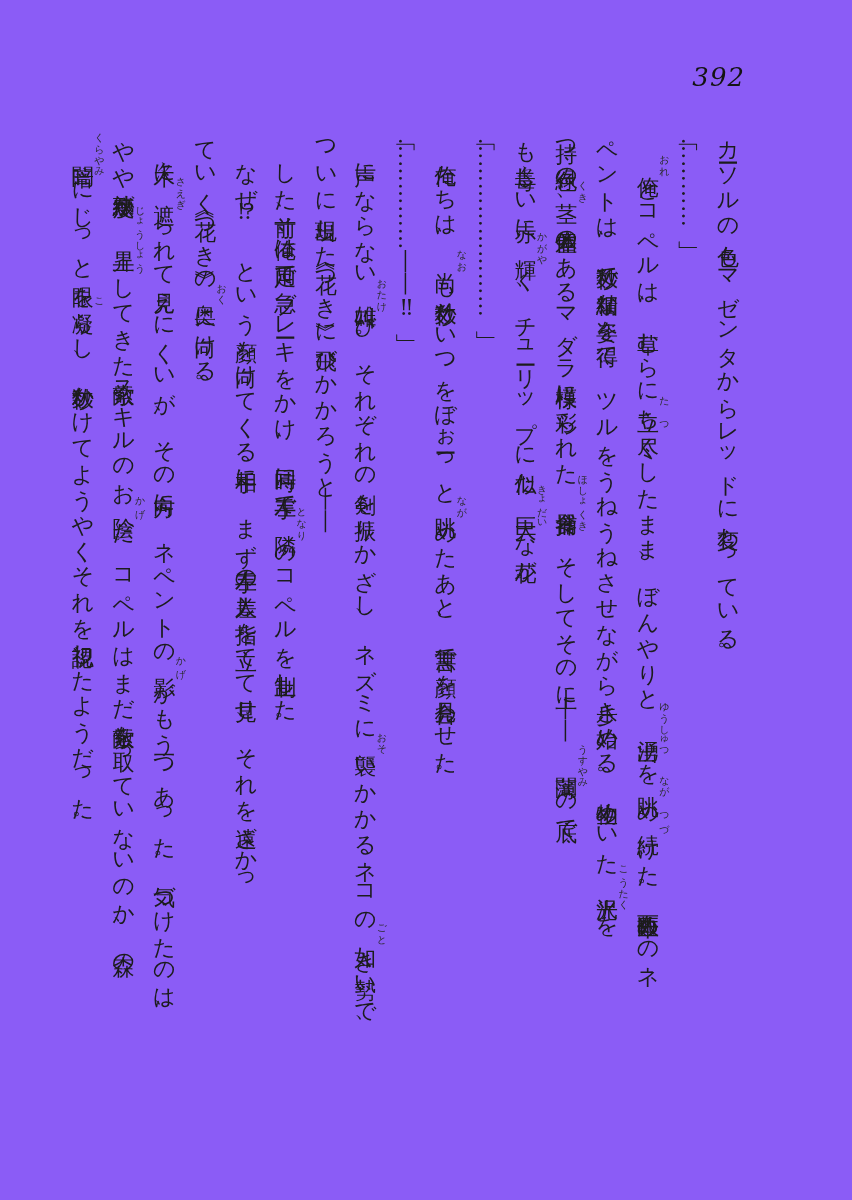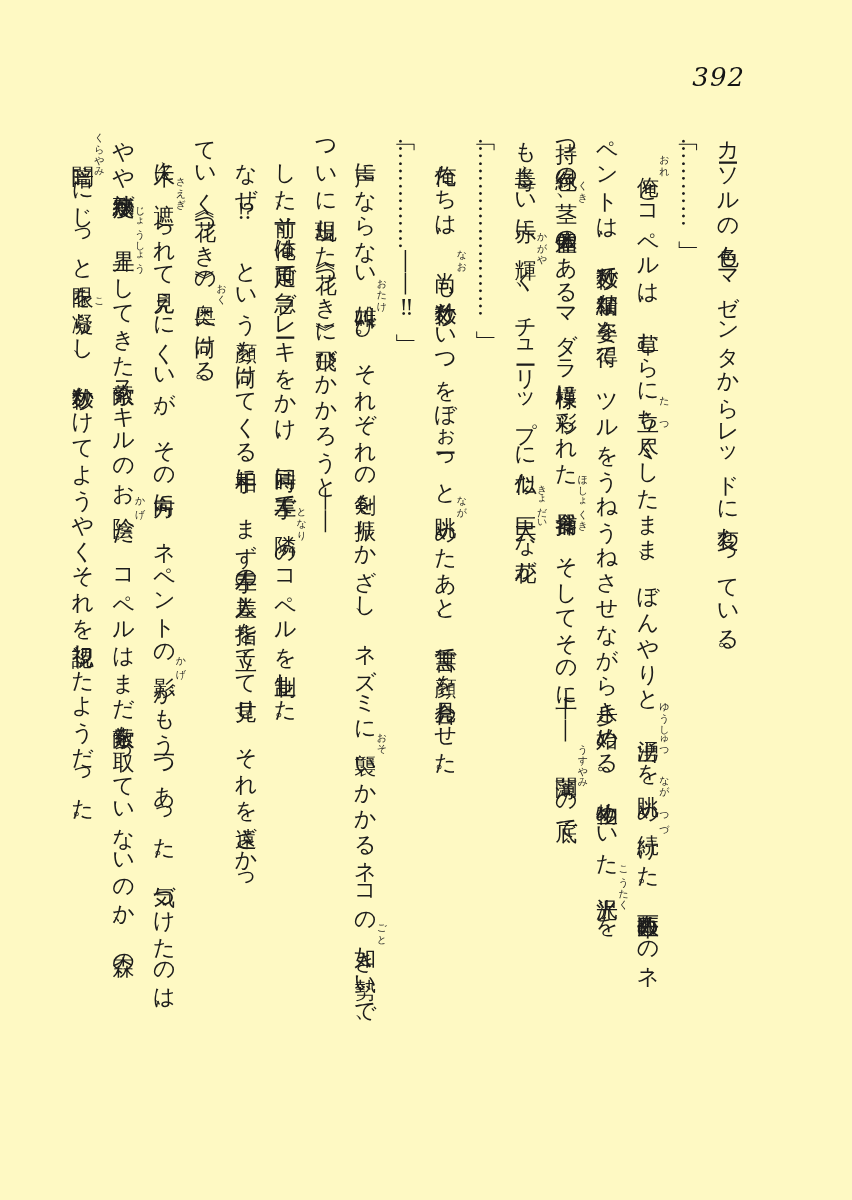--- a/index.html
+++ b/index.html
@@ -4,21 +4,21 @@
 <style>
   html, body {
     margin: 0;
     padding: 0;
     background: #ffffff;
   }
   .page {
     position: relative;
     width: 852px;
     height: 1200px;
-    background: #fef9c3;
+    background: #8b5cf6;
     overflow: hidden;
     font-family: "DejaVu Serif", "Liberation Serif", serif;
     color: #1c1c1c;
   }
   .page-number {
     position: absolute;
     top: 62px;
     right: 107px;
     font-size: 26px;
     font-style: italic;

